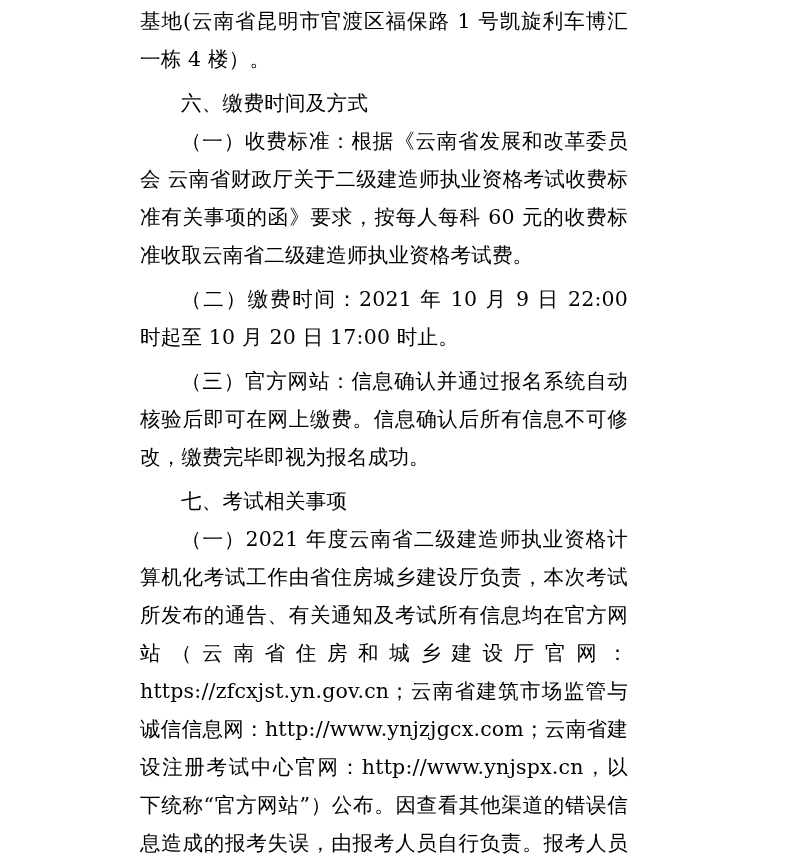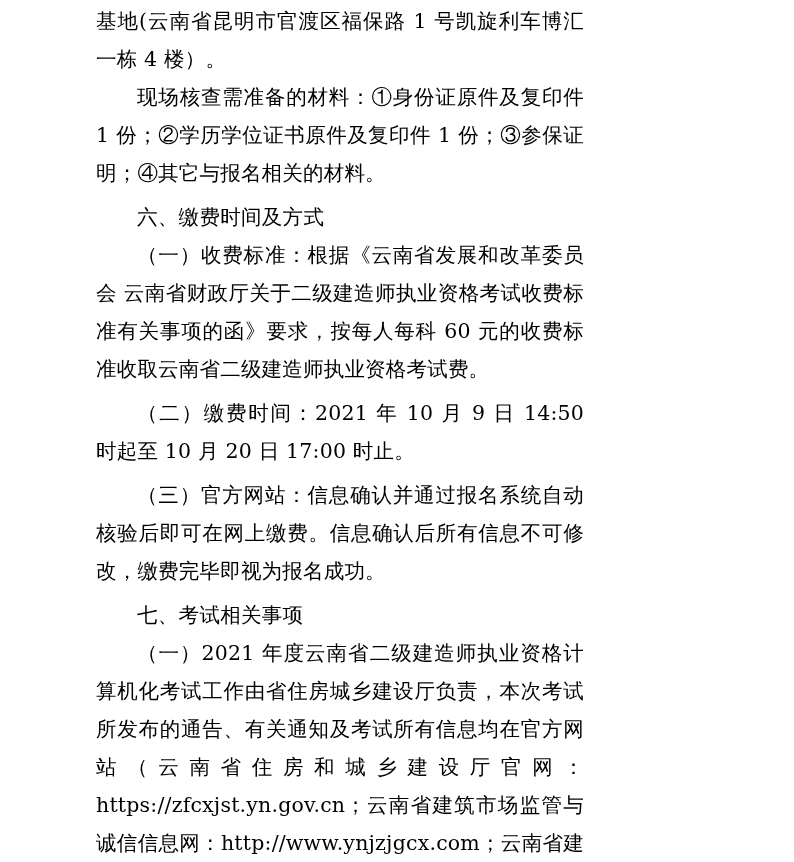--- a/index.html
+++ b/index.html
@@ -13,20 +13,21 @@
     overflow: hidden;
     font-family: "DejaVu Serif", "Liberation Serif", serif;
     color: #000000;
   }
   .page {
     width: 680px;
     height: 862px;
     box-sizing: border-box;
     padding: 0 96px 0 96px;
     position: relative;
+    margin-left: 44px;
   }
   .doc-body {
     padding-top: 2px;
   }
   p {
     margin: 0;
     font-size: 20.5px;
     line-height: 38px;
     text-align: justify;
     text-justify: inter-ideograph;
@@ -49,31 +50,30 @@
   .gap-sm { height: 6px; }
 </style>
 </head>
 <body>
 
 <div class="page">
   <div class="doc-body">
 
     <p class="hang">基地(云南省昆明市官渡区福保路 1 号凯旋利车博汇一栋 4 楼）。</p>
 
-    <p class="indent">现场核查需准备的材料：①身份证原件及复印件 1 份；②学历学位证书原件及复印件 1 份；③参保证明；④其它与报名相关的材料。</p>
 
     <div class="gap-sm"></div>
 
     <p class="heading">六、缴费时间及方式</p>
 
     <p class="indent">（一）收费标准：根据《云南省发展和改革委员会 云南省财政厅关于二级建造师执业资格考试收费标准有关事项的函》要求，按每人每科 60 元的收费标准收取云南省二级建造师执业资格考试费。</p>
 
     <div class="gap-sm"></div>
 
-    <p class="indent">（二）缴费时间：2021 年 10 月 9 日 14:50 时起至 10 月 20 日 17:00 时止。</p>
+    <p class="indent">（二）缴费时间：2021 年 10 月 9 日 22:00 时起至 10 月 20 日 17:00 时止。</p>
 
     <div class="gap-sm"></div>
 
     <p class="indent">（三）官方网站：信息确认并通过报名系统自动核验后即可在网上缴费。信息确认后所有信息不可修改，缴费完毕即视为报名成功。</p>
 
     <div class="gap-sm"></div>
 
     <p class="heading">七、考试相关事项</p>
 
     <p class="indent">（一）2021 年度云南省二级建造师执业资格计算机化考试工作由省住房城乡建设厅负责，本次考试所发布的通告、有关通知及考试所有信息均在官方网站（云南省住房和城乡建设厅官网：https://zfcxjst.yn.gov.cn；云南省建筑市场监管与诚信信息网：http://www.ynjzjgcx.com；云南省建设注册考试中心官网：http://www.ynjspx.cn，以下统称“官方网站”）公布。因查看其他渠道的错误信息造成的报考失误，由报考人员自行负责。报考人员应避免通过其他网站以跳转方式进入报名系统，防止造</p>

